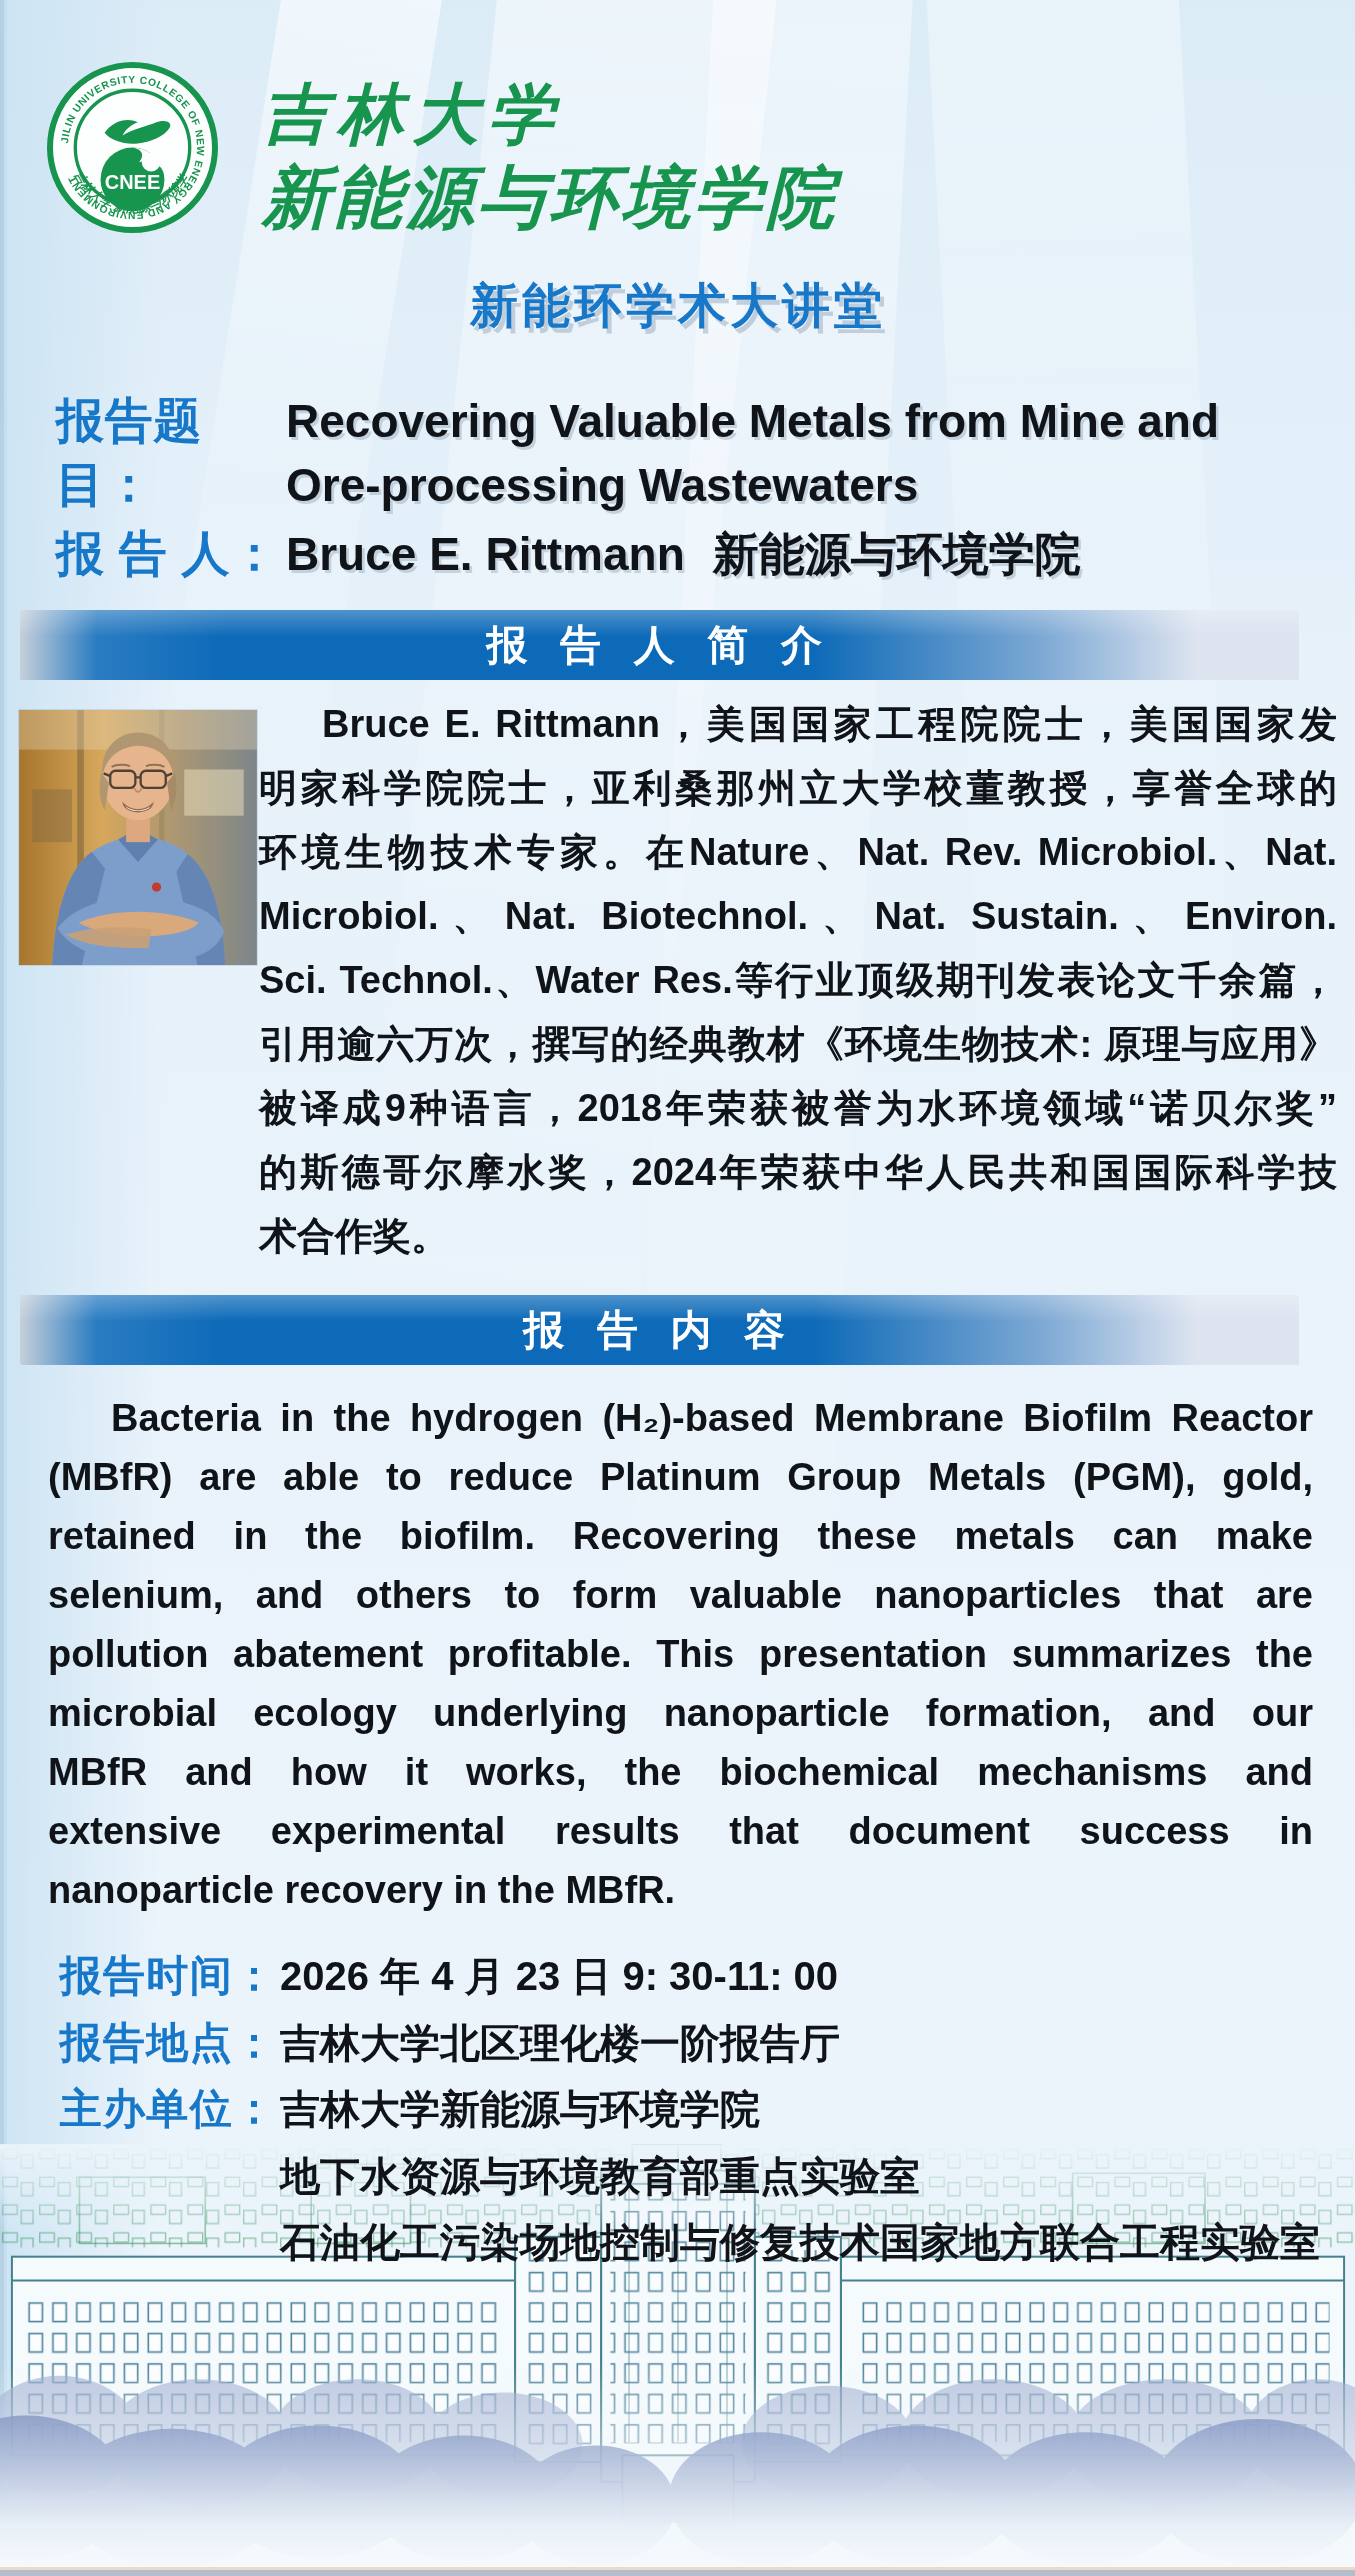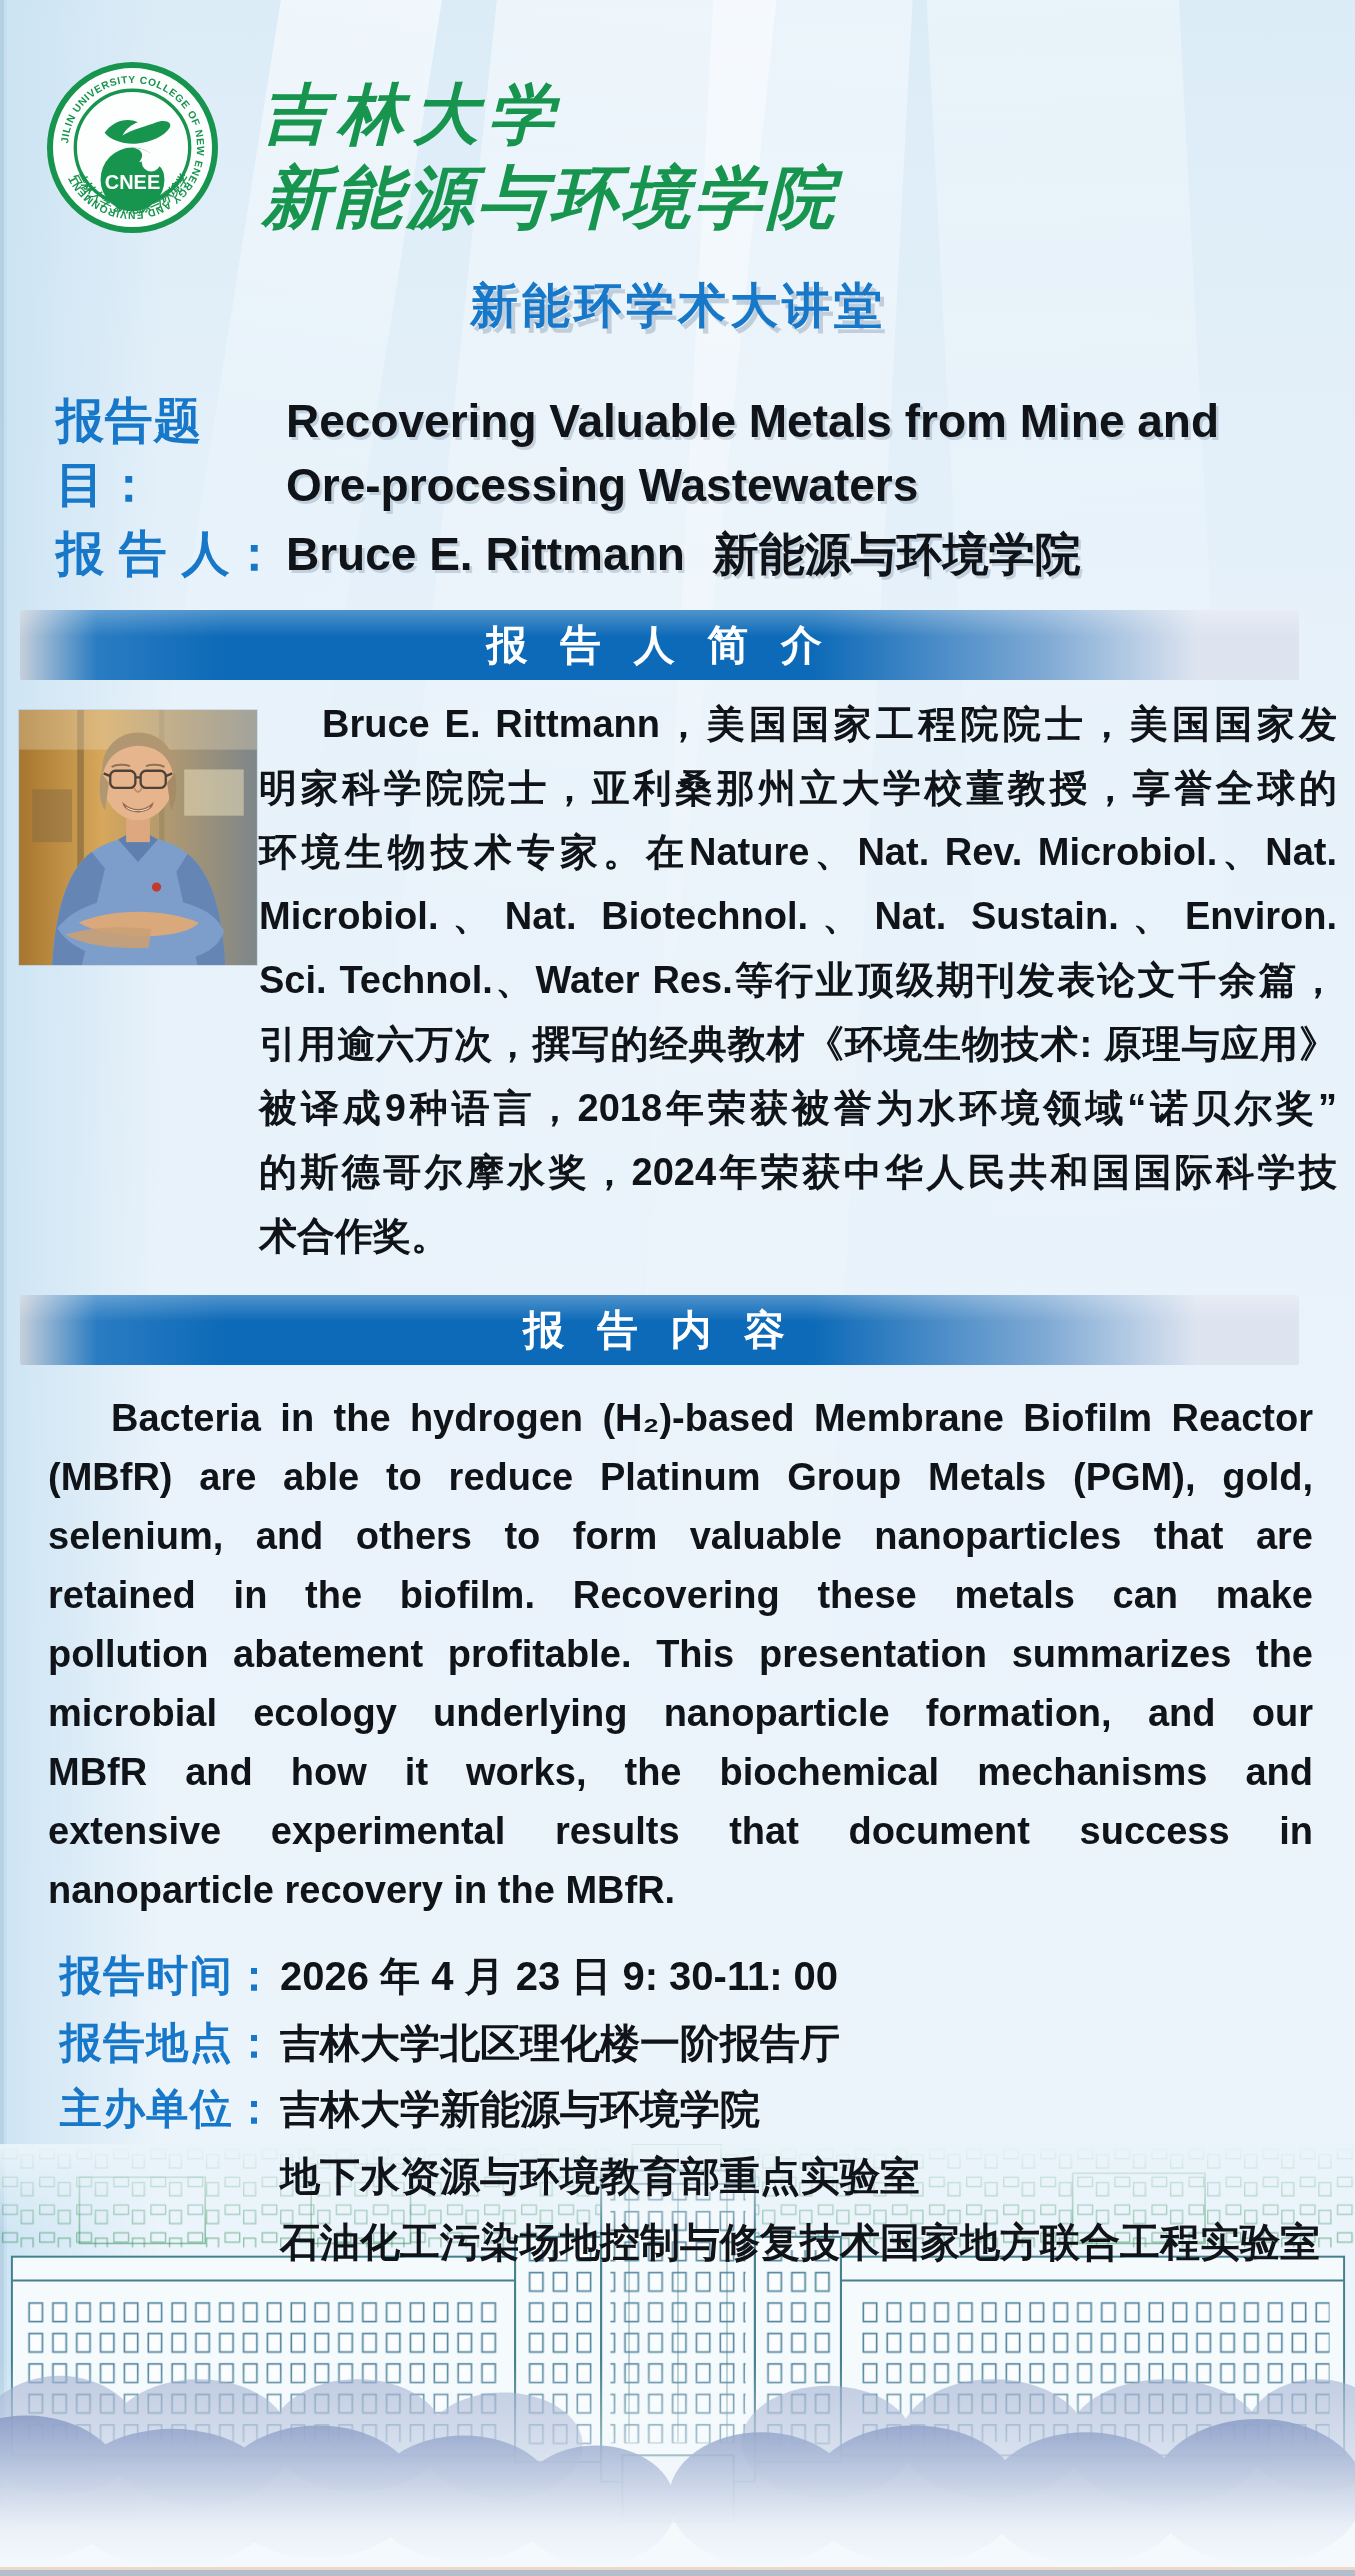--- a/index.html
+++ b/index.html
@@ -284,22 +284,22 @@
       <div class="jline">术合作奖。</div>
     </div>
 
   <div class="section-bar bar-content">
     <span class="bar-text">报 告 内 容</span>
   </div>
 
   <div class="abstract">
       <div class="jline">Bacteria in the hydrogen (H₂)-based Membrane Biofilm Reactor</div>
       <div class="jline">(MBfR) are able to reduce Platinum Group Metals (PGM), gold,</div>
+      <div class="jline">retained in the biofilm.  Recovering these metals can make</div>
       <div class="jline">selenium, and others to form valuable nanoparticles that are</div>
-      <div class="jline">retained in the biofilm.  Recovering these metals can make</div>
       <div class="jline">pollution abatement profitable.  This presentation summarizes the</div>
       <div class="jline">microbial ecology underlying nanoparticle formation, and our</div>
       <div class="jline">MBfR and how it works, the biochemical mechanisms and</div>
       <div class="jline">extensive experimental results that document success in</div>
       <div class="jline">nanoparticle recovery in the MBfR.</div>
     </div>
 
   <div class="details">
       <div class="detail-row">
       <span class="detail-label">报告时间：</span>

